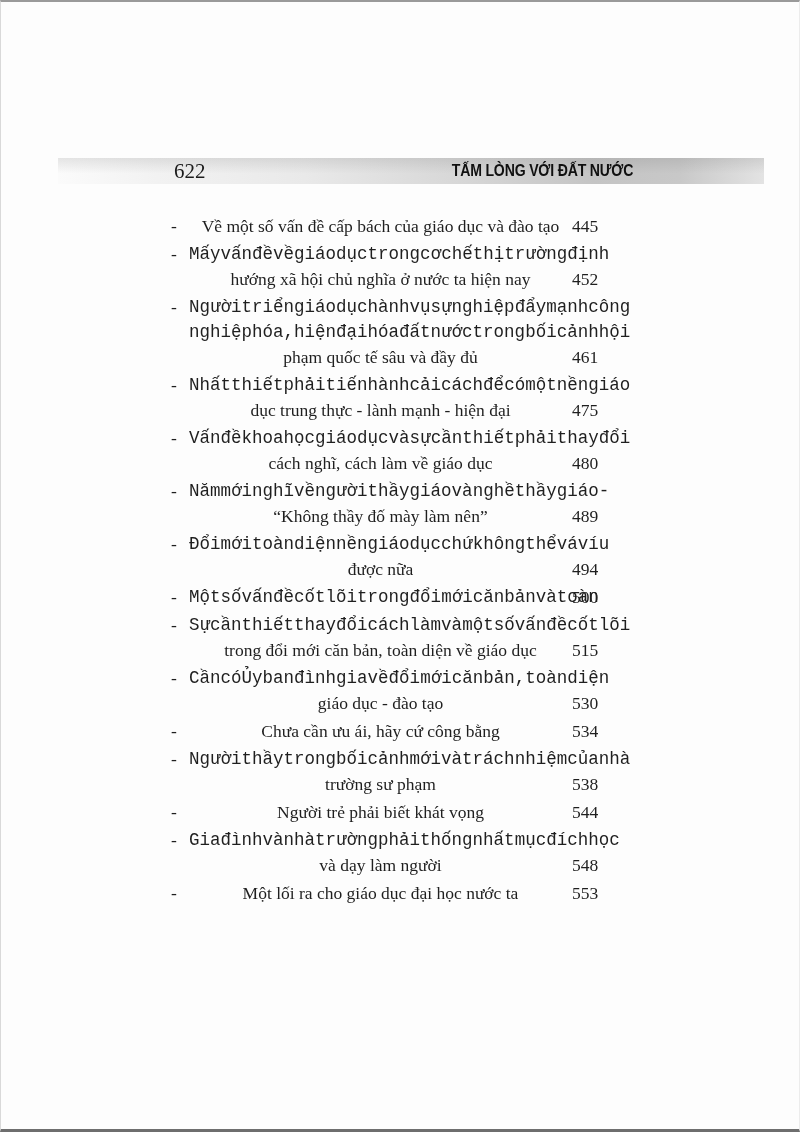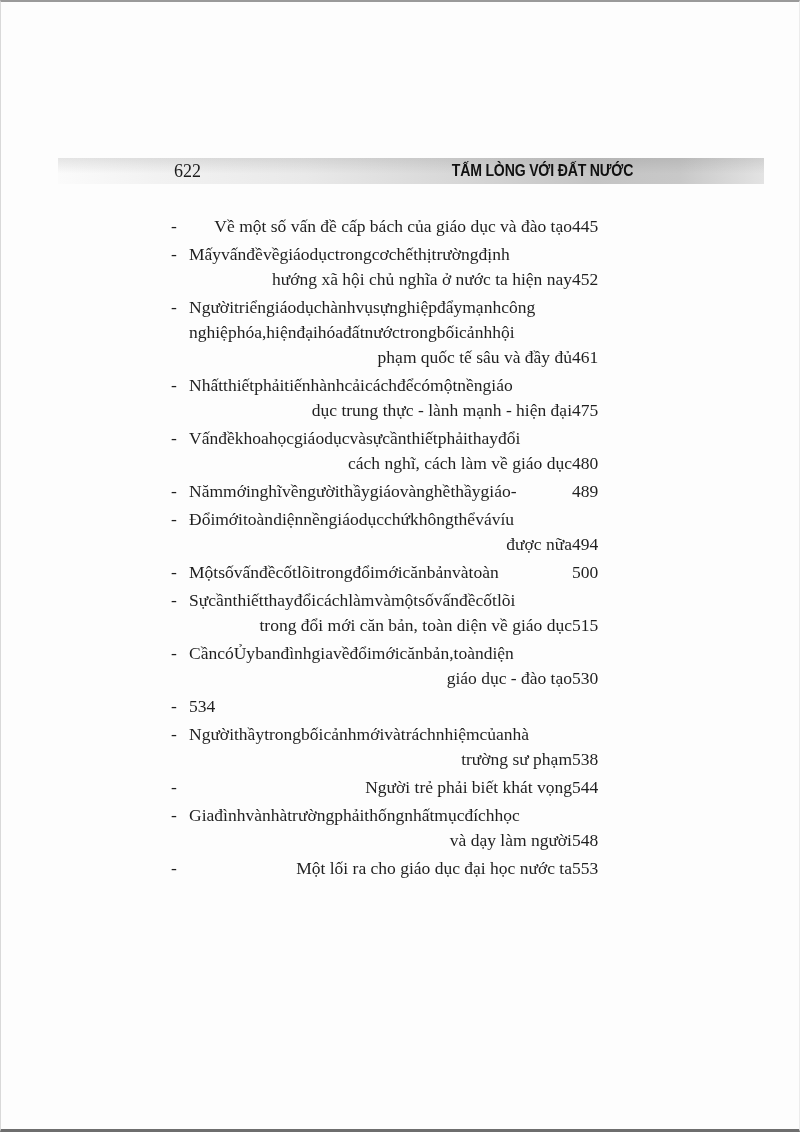--- a/index.html
+++ b/index.html
@@ -31,21 +31,21 @@
     padding: 0 131px 0 116px;
     display: flex;
     align-items: center;
     justify-content: space-between;
     background:
       linear-gradient(180deg, rgba(90,90,90,0.14) 0%, rgba(255,255,255,0) 60%),
       linear-gradient(90deg, #fbfbfb 0%, #f2f2f2 14%, #e9e9e9 35%, #d6d6d6 58%,
                       #c4c4c4 76%, #c8c8c8 88%, #e3e3e3 100%);
   }
   .folio {
-    font-size: 18px;
+    font-size: 21px;
     color: #1c1c1c;
     line-height: 26px;
   }
   .running-title {
     display: inline-block;
     font-family: "Liberation Sans", sans-serif;
     font-weight: 700;
     font-size: 16px;
     letter-spacing: -0.2px;
     white-space: nowrap;
@@ -74,24 +74,25 @@
   .text {
     width: 383px;
     flex: 0 0 383px;
   }
   .line {
     line-height: 25px;
   }
   .line.just {
     display: flex;
     white-space: nowrap;
+    font-family: Liberation Mono, monospace;
   }
   .line.last {
     white-space: nowrap;
-    text-align: right;
+    text-align: center;
   }
   .pageno {
     flex: 1 1 auto;
     text-align: left;
     line-height: 25px;
   }
 </style>
 </head>
 <body>
 
@@ -223,20 +224,21 @@
             <span>về</span>
             <span>người</span>
             <span>thầy</span>
             <span>giáo</span>
             <span>và</span>
             <span>nghề</span>
             <span>thầy</span>
             <span>giáo</span>
             <span>-</span>
           </div>
+        <div class="line last">“Không thầy đố mày làm nên”</div>
       </div>
       <span class="pageno">489</span>
     </div>
 
     <div class="entry">
       <span class="marker">-</span>
       <div class="text">
         <div class="line just">
             <span>Đổi</span>
             <span>mới</span>
@@ -320,20 +322,23 @@
             <span>toàn</span>
             <span>diện</span>
           </div>
         <div class="line last">giáo dục - đào tạo</div>
       </div>
       <span class="pageno">530</span>
     </div>
 
     <div class="entry">
       <span class="marker">-</span>
+      <div class="text">
+        <div class="line last">Chưa cần ưu ái, hãy cứ công bằng</div>
+      </div>
       <span class="pageno">534</span>
     </div>
 
     <div class="entry">
       <span class="marker">-</span>
       <div class="text">
         <div class="line just">
             <span>Người</span>
             <span>thầy</span>
             <span>trong</span>

